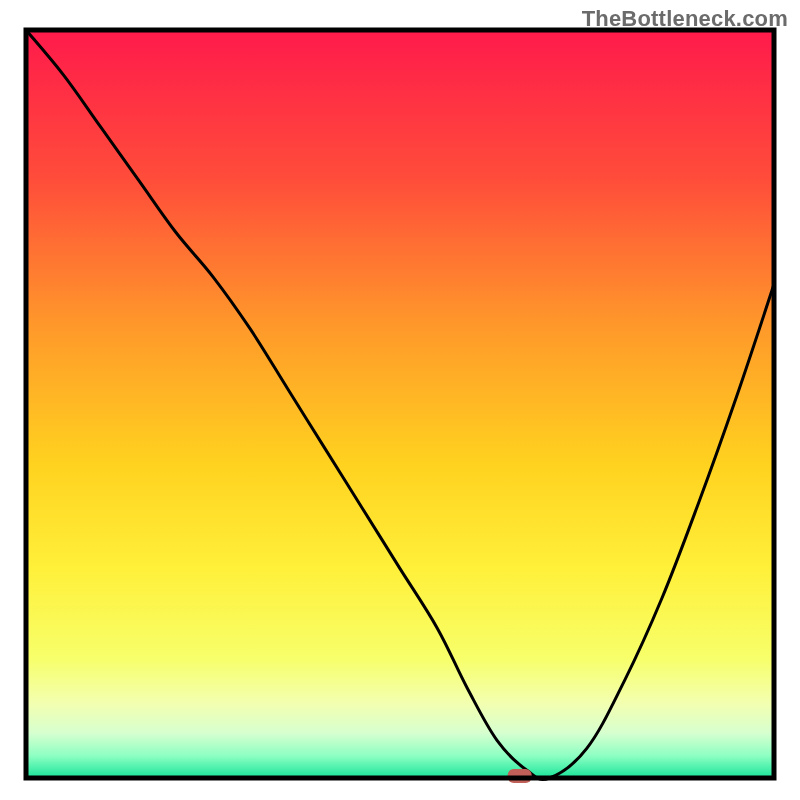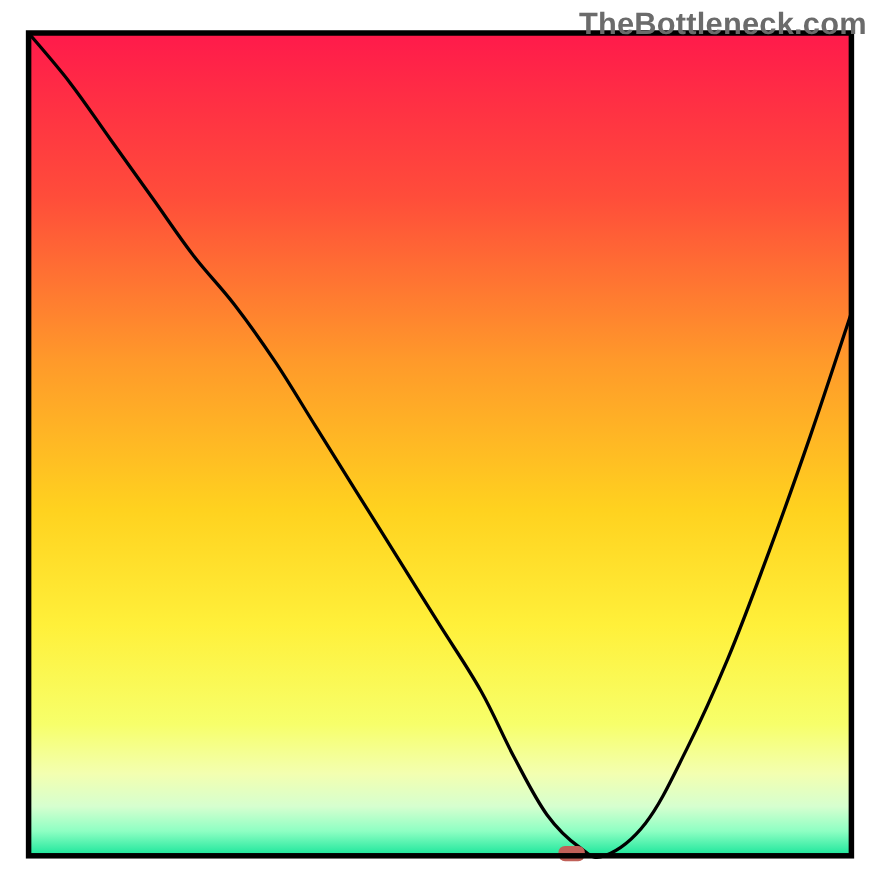--- a/index.html
+++ b/index.html
@@ -12,21 +12,21 @@
   }
   .chart-wrapper {
     position: relative;
     width: 800px;
     height: 800px;
   }
   .watermark {
     position: absolute;
     top: 6px;
     right: 12px;
-    font-size: 28px;
+    font-size: 22px;
     font-weight: 600;
     color: #6b6b6b;
     letter-spacing: 0.2px;
     user-select: none;
   }
   svg {
     display: block;
   }
 </style>
 </head>

